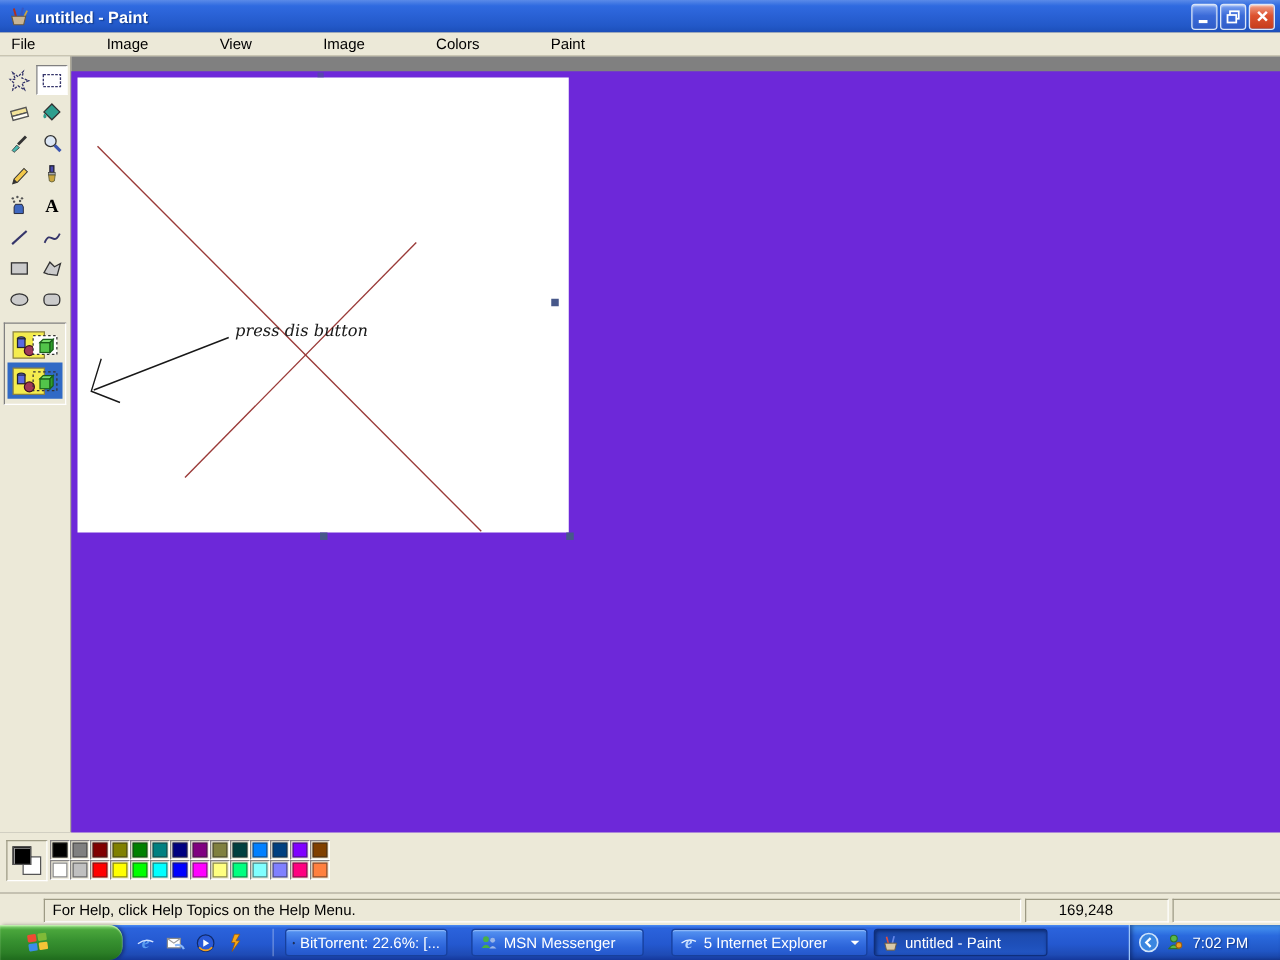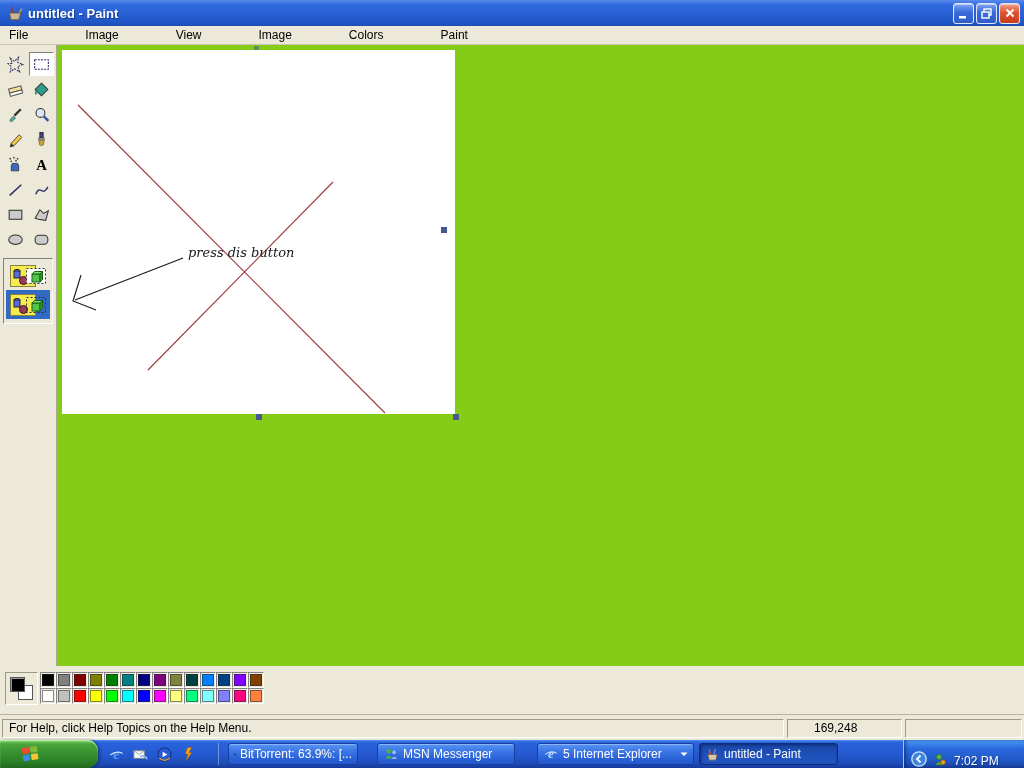--- a/index.html
+++ b/index.html
@@ -28,63 +28,63 @@
     border-right:1px solid #aca899; }
   .tools { position:absolute; left:3px; top:7px; display:grid; grid-template-columns:26px 26px; grid-auto-rows:25px; }
   .tb-btn { width:25px; height:24px; display:flex; align-items:center; justify-content:center; }
   .tb-btn.active { background:#fff; border:1px solid; border-color:#808080 #fff #fff #808080; }
   .tool-options { position:absolute; left:3px; top:213px; width:50px; height:66px; padding:2px;
     border:1px solid; border-color:#808080 #fff #fff #808080; background:#ece9d8; }
   .opt-btn { width:44px; height:29px; display:flex; align-items:center; justify-content:center; }
   .opt-btn.selected { background:#316ac5; }
 
   
-  .workspace { position:absolute; left:57px; top:45px; width:967px; height:621px; background:#84cc16;padding-left:12px; }
+  .workspace { position:absolute; left:57px; top:57px; width:967px; height:621px; background:#6d28d9;padding-left:12px; }
   .canvas { position:absolute; left:5px; top:5px; width:393px; height:364px; background:#ffffff; }
   .handle { position:absolute; background:#47588a; }
 
   
   .palette-area { position:absolute; left:0; top:666px; width:1024px; height:48px; background:#ece9d8; }
   .fgbg { position:absolute; left:5px; top:6px; width:33px; height:33px;
     border:1px solid; border-color:#9d9a84 #fff #fff #9d9a84; background:#ece9d8; }
   .fg-sq, .bg-sq { position:absolute; width:15px; height:15px; border:1px solid #555;
     box-shadow:inset 1px 1px 0 rgba(255,255,255,.6); }
   .bg-sq { left:12px; top:12px; }
   .fg-sq { left:4px; top:4px; }
   .pal-grid { position:absolute; left:40px; top:6px; }
   .pal-row { display:flex; }
   .sw { width:16px; height:16px; border:1px solid; border-color:#848284 #fff #fff #848284; padding:1px; background:#ece9d8; }
   .swi { display:block; width:100%; height:100%; border:1px solid rgba(40,40,40,.55); }
 
   
   .statusbar { position:absolute; left:0; top:714px; width:1024px; height:26px; background:#ece9d8;
     border-top:1px solid #b8b4a2; }
   .sb-panel { position:absolute; top:4px; height:19px; border:1px solid; border-color:#9d9a84 #fff #fff #9d9a84;
-    font-size:12px; line-height:17px; padding:0 6px; color:#000; white-space:nowrap; overflow:hidden; }
+    font-size:12px; line-height:17px; padding:0 6px; color:#000; white-space:nowrap; overflow:hidden;margin-left:33px; }
 
   
   .taskbar { position:absolute; left:0; top:740px; width:1024px; height:28px;
     background:linear-gradient(180deg,#4a8cf4 0%,#2b63dc 9%,#2458cf 55%,#1e4bb5 85%,#15389c 100%); }
   .start-btn { position:absolute; left:0; top:0; width:98px; height:28px; border-radius:0 11px 11px 0;
     background:linear-gradient(180deg,#8ede7e 0%,#4aa63c 14%,#379130 45%,#2b7e26 80%,#1e6a1c 100%);
     box-shadow:inset 0 1px 1px #c4f0b0, 2px 0 3px rgba(0,0,0,.35);
     display:flex; align-items:center; justify-content:center; gap:4px; }
   .start-btn span { color:#fff; font-size:16px; font-weight:bold; font-style:italic; text-shadow:1px 1px 1px #1c4a18;margin-top:48px; }
   .qlaunch { position:absolute; left:102px; top:0; height:28px; display:flex; align-items:center; gap:7px; padding-left:6px; }
   .ql-divider { position:absolute; top:3px; width:1px; height:22px; background:rgba(255,255,255,.35); }
   .task-btn { position:absolute; top:3px; height:22px; border-radius:3px; border:1px solid #17409c;
     background:linear-gradient(180deg,#5795f2 0%,#3a74e4 40%,#2b63d8 70%,#2558cc 100%);
     box-shadow:inset 0 1px 0 #8ab6f8; color:#fff; font-size:12px;
     display:flex; align-items:center; gap:4px; padding:0 5px; white-space:nowrap; overflow:hidden; }
   .task-btn.pressed { background:linear-gradient(180deg,#1c48a8 0%,#1e50ba 60%,#2356c4 100%);
     box-shadow:inset 1px 1px 3px #0c2a70; border-color:#0e2e7c; }
   .tray { position:absolute; right:0; top:0; width:121px; height:28px;
     background:linear-gradient(180deg,#4a9af2 0%,#2a6ade 30%,#2056c4 75%,#173f9e 100%);
     border-left:1px solid #9cc4f8; box-shadow:inset 2px 0 3px rgba(8,30,90,.5);
-    display:flex; align-items:flex-end; gap:4px; padding-left:6px; }
+    display:flex; align-items:center; gap:4px; padding-left:6px; }
   .tray .clock { color:#fff; font-size:12px; margin-left:2px; text-shadow:1px 1px 1px #123a8a; }
 
   svg { display:block; }
 </style>
 </head>
 <body>
 
 <div id="screen">
 
   <div class="titlebar">
@@ -401,21 +401,21 @@
         <path d="M8 1.5 L5.5 8.5 h3 L6 16 l6.5 -9 h-3.2 L12.5 1.5 Z" fill="#f8a818" stroke="#9a5800" stroke-width="0.6"></path>
       </svg>
     </div>
     <div class="ql-divider" style="left:218px;"></div>
 
     <div class="task-btn" style="left:228px; width:130px;">
       <svg width="15" height="15" viewBox="0 0 18 18">
         <circle cx="9" cy="9" r="7.5" fill="#16244a" stroke="#0a1430"></circle>
         <path d="M6 5 q4 1.5 3 8" stroke="#cfe0ff" fill="none" stroke-width="1.3"></path>
       </svg>
-      <span>BitTorrent: 63.9%: [...</span>
+      <span>BitTorrent: 22.6%: [...</span>
     </div>
 
     <div class="task-btn" style="left:377px; width:138px;">
       <svg width="16" height="16" viewBox="0 0 18 18">
         <circle cx="6.5" cy="6" r="2.6" fill="#49b046"></circle>
         <path d="M2.5 14 q4 -6 8 0 Z" fill="#49b046"></path>
         <circle cx="12.5" cy="7" r="2.2" fill="#9ab6e8"></circle>
         <path d="M9.5 14.5 q3 -4.6 6.4 0 Z" fill="#9ab6e8"></path>
       </svg>
       <span>MSN Messenger</span>

